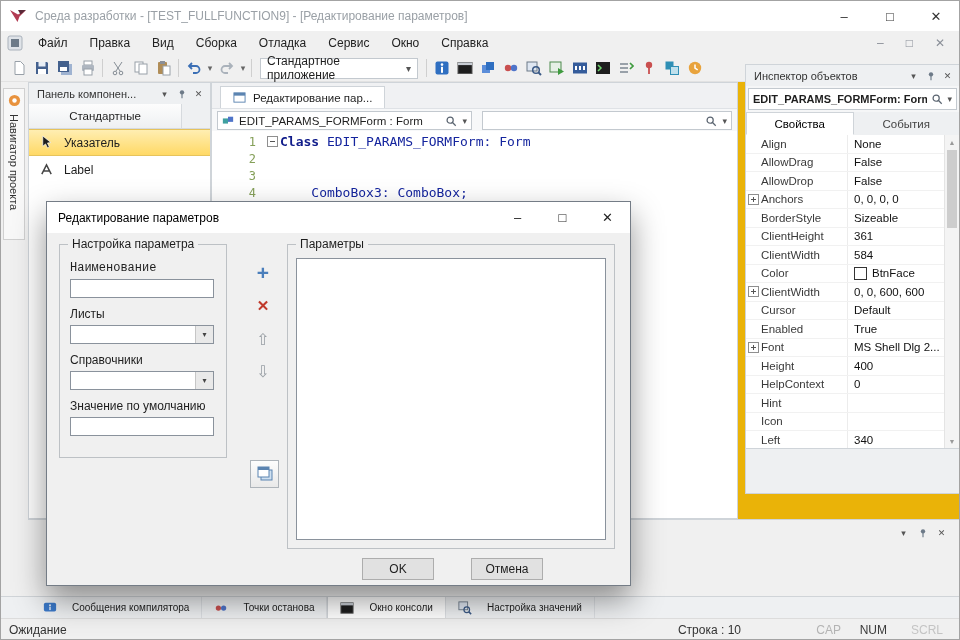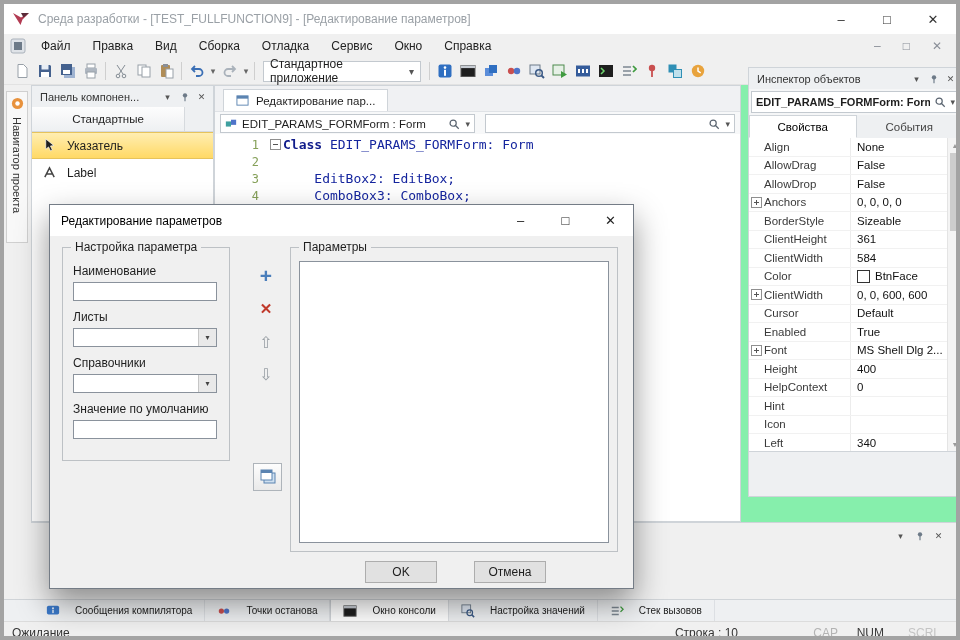--- a/index.html
+++ b/index.html
@@ -1,18 +1,18 @@
 <!DOCTYPE html>
 <html><head>
 <meta charset="utf-8">
 <style>
   html,body{margin:0;padding:0;background:#3a3a3a;}
-  #app{position:relative;width:960px;height:640px;background:#86efac;overflow:hidden;
+  #app{position:relative;width:960px;height:640px;background:#eab308;overflow:hidden;
        font-family:"Liberation Sans",sans-serif;font-size:12px;color:#1e1e1e;
-       border:4px solid #a3a3a3;box-sizing:border-box;}
+       border:1px solid #a3a3a3;box-sizing:border-box;}
   svg{display:block;}
 
   
   .titlebar{position:absolute;left:0;top:0;width:100%;height:30px;background:#fff;display:flex;align-items:center;}
   .app-logo{margin-left:8px;width:18px;height:18px;}
   .title-text{margin-left:8px;color:#9aa0a6;}
   .win-controls{margin-left:auto;display:flex;height:100%;}
   .win-btn{width:46px;display:flex;align-items:center;justify-content:center;color:#333;font-size:13px;}
 
   
@@ -137,21 +137,21 @@
   .dlg-titlebar{height:31px;background:#fff;display:flex;align-items:center;padding-left:11px;}
   .dlg-title{font-size:12px;color:#000;}
   .dlg-controls{margin-left:auto;display:flex;height:100%;}
   .dlg-winbtn{width:45px;display:flex;align-items:center;justify-content:center;color:#222;font-size:13px;}
   .groupbox{position:absolute;border:1px solid #bdc1c5;}
   .gb-title{position:absolute;top:-8px;left:8px;background:#f0f0f0;padding:0 4px;font-size:12px;color:#1e1e1e;}
   .gb-settings{left:12px;top:42px;width:166px;height:212px;}
   .gb-params{left:240px;top:42px;width:326px;height:303px;}
   .dlg-fields{position:absolute;inset:0;padding:12px 10px 0 10px;}
   .dlg-label{margin:9px 0 4px;color:#1e1e1e;}
-  .dlg-fields .dlg-label:first-child{margin-top:4px;}
+  .dlg-fields .dlg-label:first-child{margin-top:4px;font-family:Liberation Mono, monospace;}
   .dlg-input{width:144px;height:19px;border:1px solid #8a929c;background:#fff;box-sizing:border-box;
              padding:0 4px;font:inherit;outline:none;display:block;}
   .combo{width:144px;height:19px;border:1px solid #8a929c;background:#fff;display:flex;align-items:center;box-sizing:border-box;}
   .combo-val{flex:1;padding-left:4px;}
   .cbtn{width:17px;height:100%;background:#e9e9e9;border-left:1px solid #c6c6c6;display:flex;align-items:center;
         justify-content:center;font-size:8px;color:#444;}
   .mid-btn{position:absolute;left:205px;width:22px;height:22px;display:flex;align-items:center;justify-content:center;}
   .mb-plus{top:60px;color:#4a7ebb;font-size:21px;font-weight:bold;}
   .mb-cross{top:93px;color:#c0392b;font-size:15px;font-weight:bold;}
   .mb-up{top:126px;color:#9aa0a6;font-size:16px;}
@@ -454,21 +454,20 @@
             </span>
             <span class="code-text"><b>Class</b> EDIT_PARAMS_FORMForm: Form</span>
           </div>
           <div class="code-line">
             <span class="code-num">2</span>
             <span class="code-fold"></span>
           </div>
           <div class="code-line">
             <span class="code-num">3</span>
             <span class="code-fold"></span>
-            <span class="code-text">    EditBox2: EditBox;</span>
           </div>
           <div class="code-line">
             <span class="code-num">4</span>
             <span class="code-fold"></span>
             <span class="code-text">    ComboBox3: ComboBox;</span>
           </div>
         </div>
     </div>
   </div>
 
@@ -747,29 +746,20 @@
       <div class="btab">
         <span class="bticon">
           <svg viewBox="0 0 16 16">
             <rect x="1" y="1" width="10" height="9" fill="#dfe7f2" stroke="#6d7a88"></rect>
             <circle cx="10" cy="10" r="3.2" fill="none" stroke="#3b5a86" stroke-width="1.4"></circle>
             <path d="M12.3 12.3L15 15" stroke="#3b5a86" stroke-width="1.8"></path>
           </svg>
         </span>
         <span>Настройка значений</span>
       </div>
-      <div class="btab">
-        <span class="bticon">
-          <svg viewBox="0 0 16 16">
-            <path d="M2 4h8M2 8h8M2 12h8" stroke="#7c8691" stroke-width="1.6"></path>
-            <path d="M12 3l3 3-3 3" stroke="#3f9b3f" stroke-width="1.6" fill="none"></path>
-          </svg>
-        </span>
-        <span>Стек вызовов</span>
-      </div>
     </div>
 
   <div class="statusbar">
     <span class="status-left">Ожидание</span>
     <span class="st-line">Строка : 10</span>
     <span class="st-cap">CAP</span>
     <span class="st-num">NUM</span>
     <span class="st-scrl">SCRL</span>
   </div>
 

